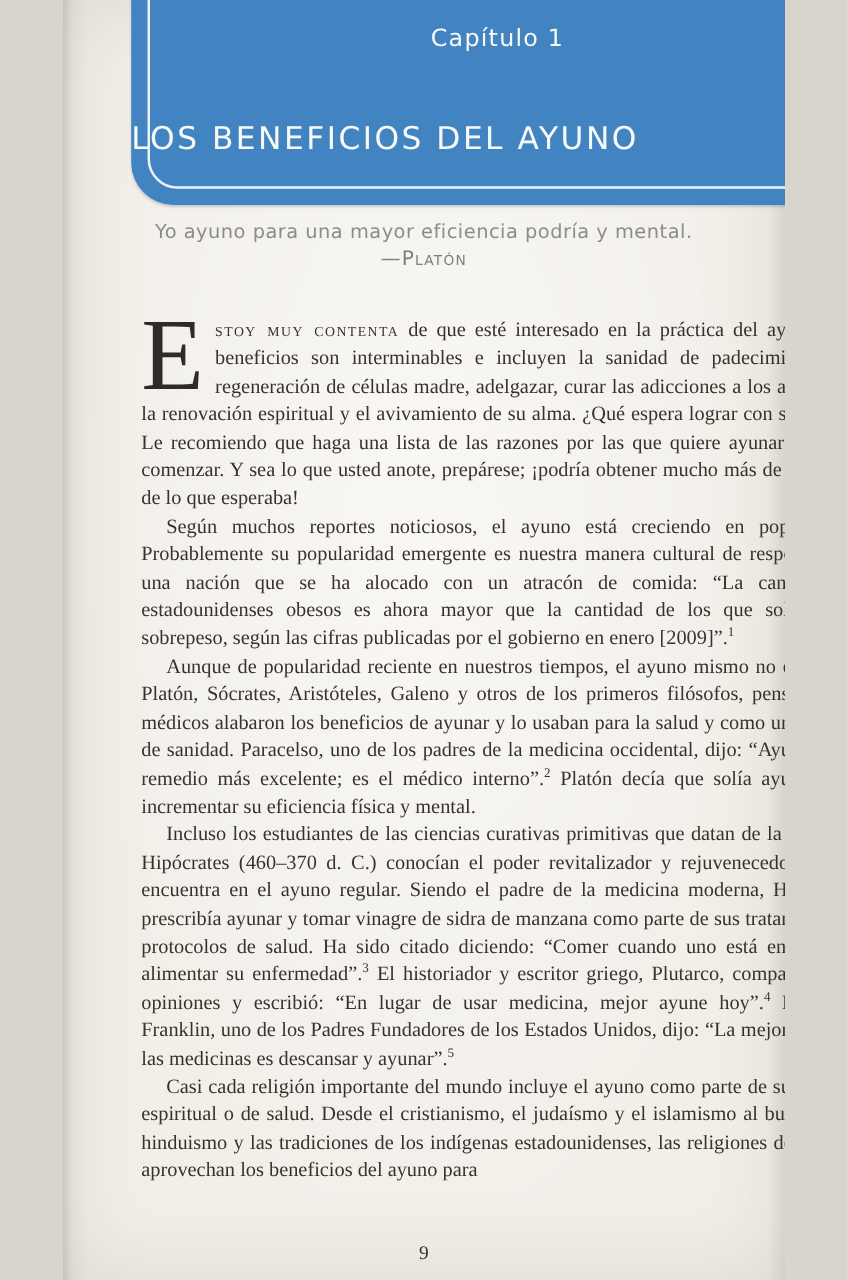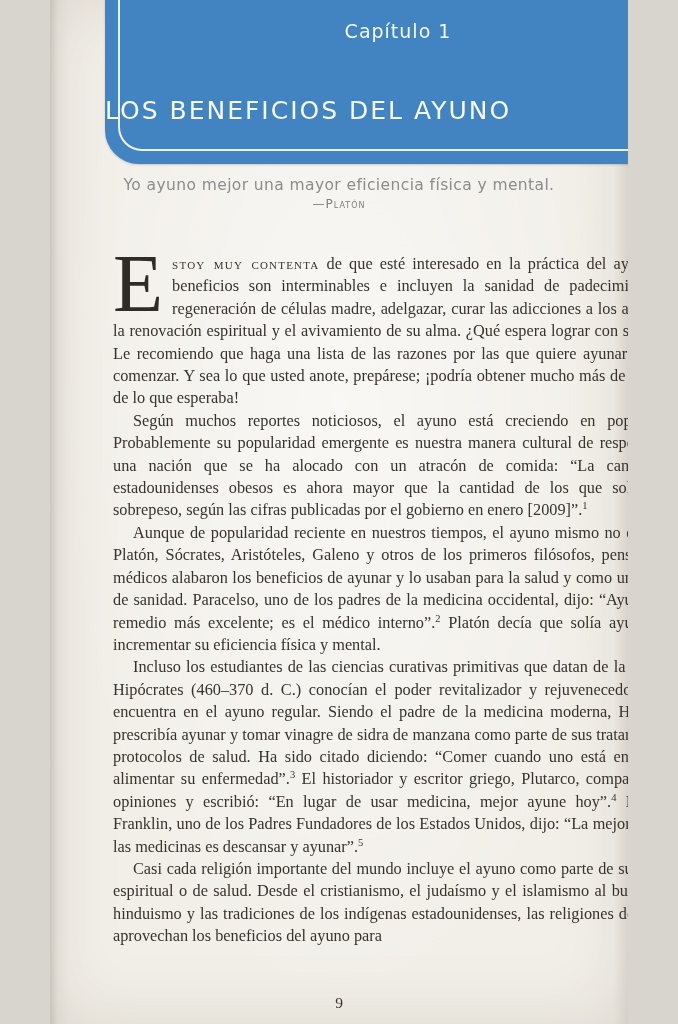--- a/index.html
+++ b/index.html
@@ -76,21 +76,21 @@
     text-align: center;
     font-family: "DejaVu Sans", "Liberation Sans", sans-serif;
   }
   .epigraph-quote {
     font-size: 15.5px;
     letter-spacing: 0.4px;
     color: #8c8c8c;
   }
   .epigraph-attribution {
     margin-top: 3px;
-    font-size: 12px;
+    font-size: 16px;
     font-variant: small-caps;
     letter-spacing: 1px;
     color: #7e7e7e;
   }
 
   
   .body-text {
     position: absolute;
     top: 253px;
     left: 63px;
@@ -144,21 +144,21 @@
 
 <div class="page" style="background-color: rgb(242, 239, 233);">
 
   <div class="chapter-banner" style="background: rgb(66, 131, 193);">
     <div class="banner-inner-border"></div>
     <div class="chapter-label">Capítulo 1</div>
     <div class="chapter-title">LOS BENEFICIOS DEL AYUNO</div>
   </div>
 
   <div class="epigraph">
-    <div class="epigraph-quote">Yo ayuno mejor una mayor eficiencia física y mental.</div>
+    <div class="epigraph-quote">Yo ayuno para una mayor eficiencia podría y mental.</div>
     <div class="epigraph-attribution">—Platón</div>
   </div>
 
   <div class="body-text">
       <p class="first"><span class="dropcap">E</span><span class="smallcaps">stoy muy contenta</span> de que esté interesado en la práctica del ayuno. Los beneficios son interminables e incluyen la sanidad de padecimientos, la regeneración de células madre, adelgazar, curar las adicciones a los alimentos, la renovación espiritual y el avivamiento de su alma. ¿Qué espera lograr con su ayuno? Le recomiendo que haga una lista de las razones por las que quiere ayunar antes de comenzar. Y sea lo que usted anote, prepárese; ¡podría obtener mucho más de su ayuno de lo que esperaba!</p>
       <p>Según muchos reportes noticiosos, el ayuno está creciendo en popularidad. Probablemente su popularidad emergente es nuestra manera cultural de responderle a una nación que se ha alocado con un atracón de comida: “La cantidad de estadounidenses obesos es ahora mayor que la cantidad de los que solo tienen sobrepeso, según las cifras publicadas por el gobierno en enero [2009]”.<sup>1</sup></p>
       <p>Aunque de popularidad reciente en nuestros tiempos, el ayuno mismo no es nuevo. Platón, Sócrates, Aristóteles, Galeno y otros de los primeros filósofos, pensadores y médicos alabaron los beneficios de ayunar y lo usaban para la salud y como una terapia de sanidad. Paracelso, uno de los padres de la medicina occidental, dijo: “Ayunar es el remedio más excelente; es el médico interno”.<sup>2</sup> Platón decía que solía ayunar para incrementar su eficiencia física y mental.</p>
       <p>Incluso los estudiantes de las ciencias curativas primitivas que datan de la época de Hipócrates (460–370 d. C.) conocían el poder revitalizador y rejuvenecedor que se encuentra en el ayuno regular. Siendo el padre de la medicina moderna, Hipócrates prescribía ayunar y tomar vinagre de sidra de manzana como parte de sus tratamientos y protocolos de salud. Ha sido citado diciendo: “Comer cuando uno está enfermo es alimentar su enfermedad”.<sup>3</sup> El historiador y escritor griego, Plutarco, compartía estas opiniones y escribió: “En lugar de usar medicina, mejor ayune hoy”.<sup>4</sup> Benjamín Franklin, uno de los Padres Fundadores de los Estados Unidos, dijo: “La mejor de todas las medicinas es descansar y ayunar”.<sup>5</sup></p>
       <p>Casi cada religión importante del mundo incluye el ayuno como parte de su práctica espiritual o de salud. Desde el cristianismo, el judaísmo y el islamismo al budismo, el hinduismo y las tradiciones de los indígenas estadounidenses, las religiones del mundo aprovechan los beneficios del ayuno para</p>
     </div>

